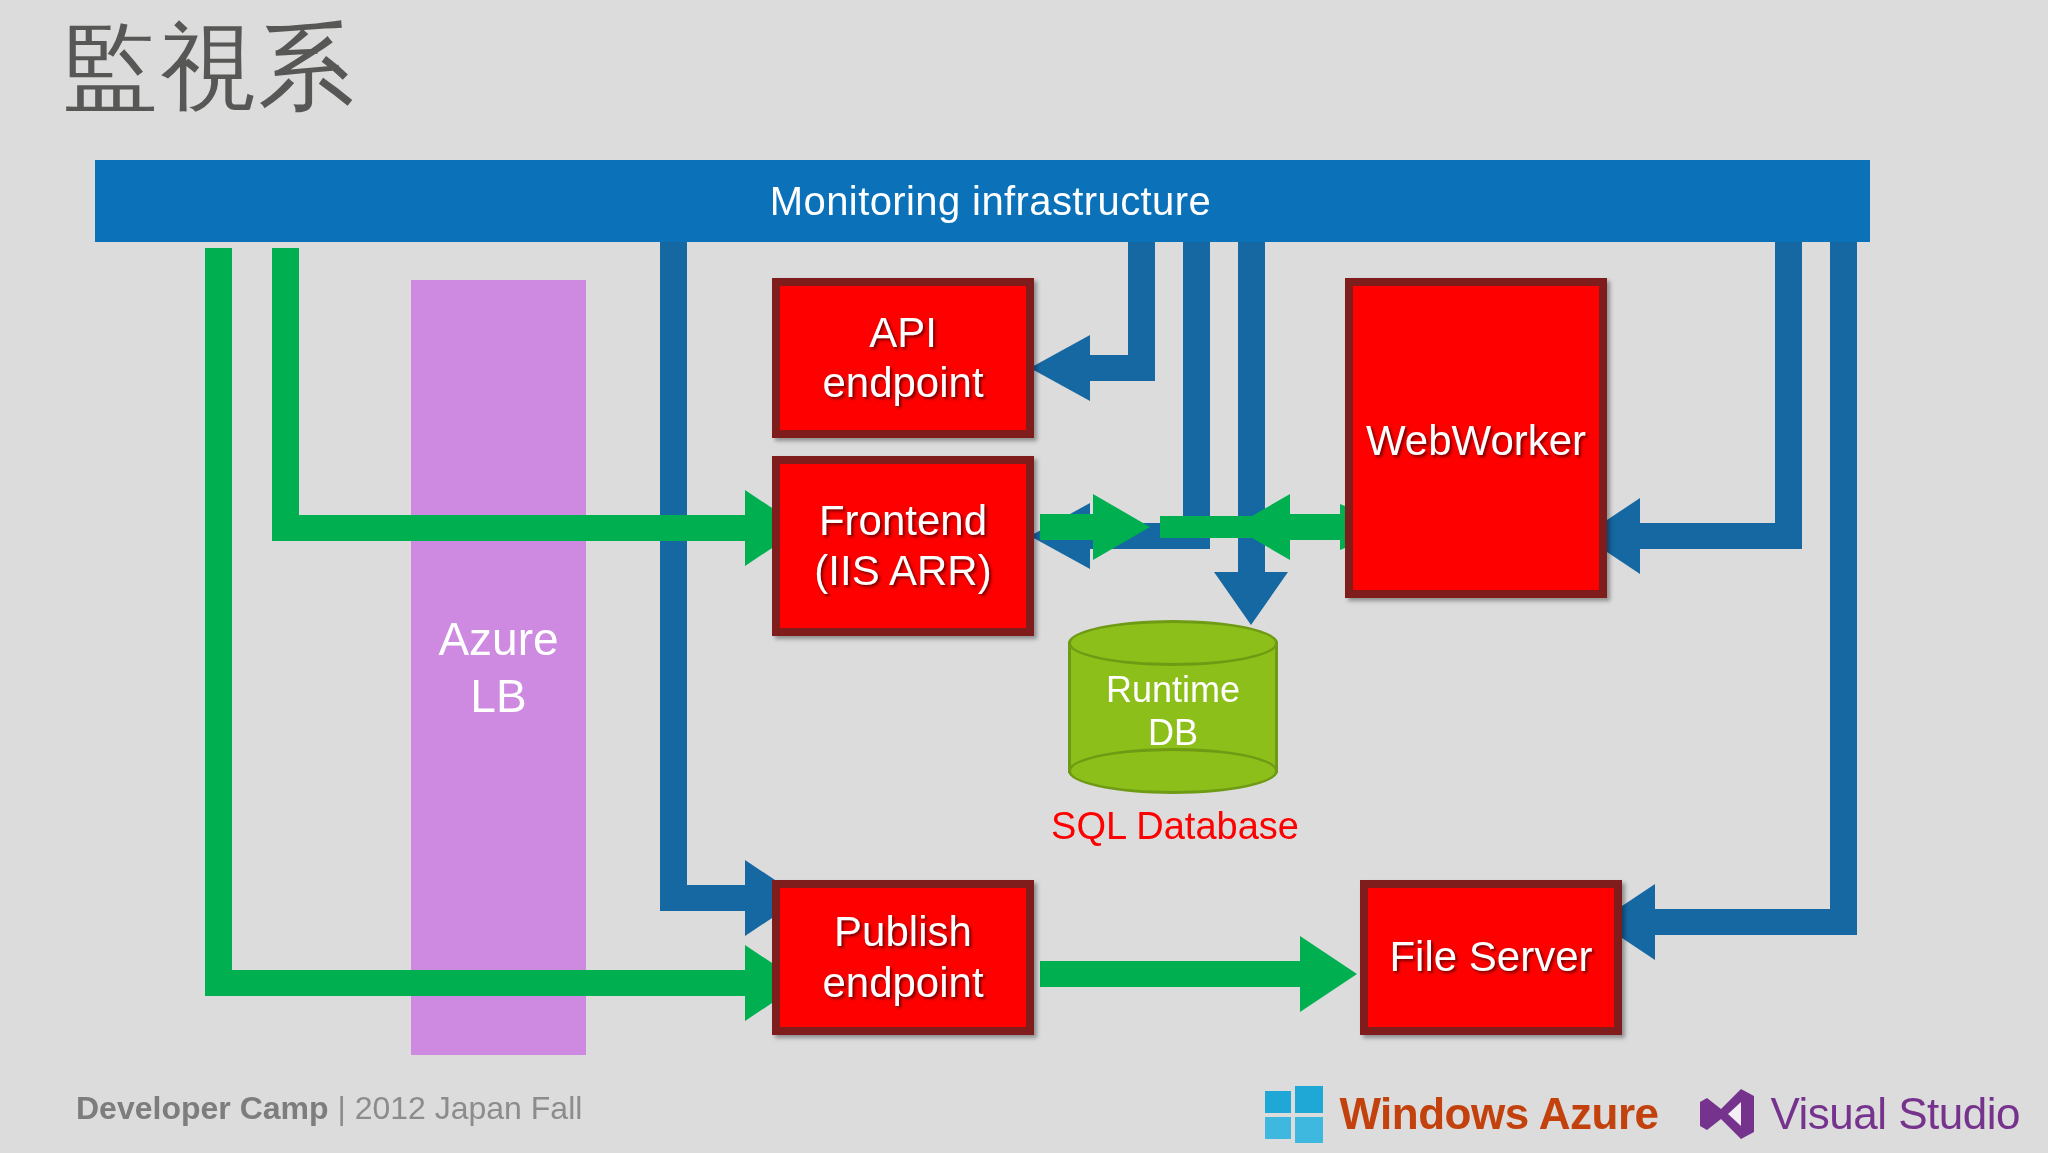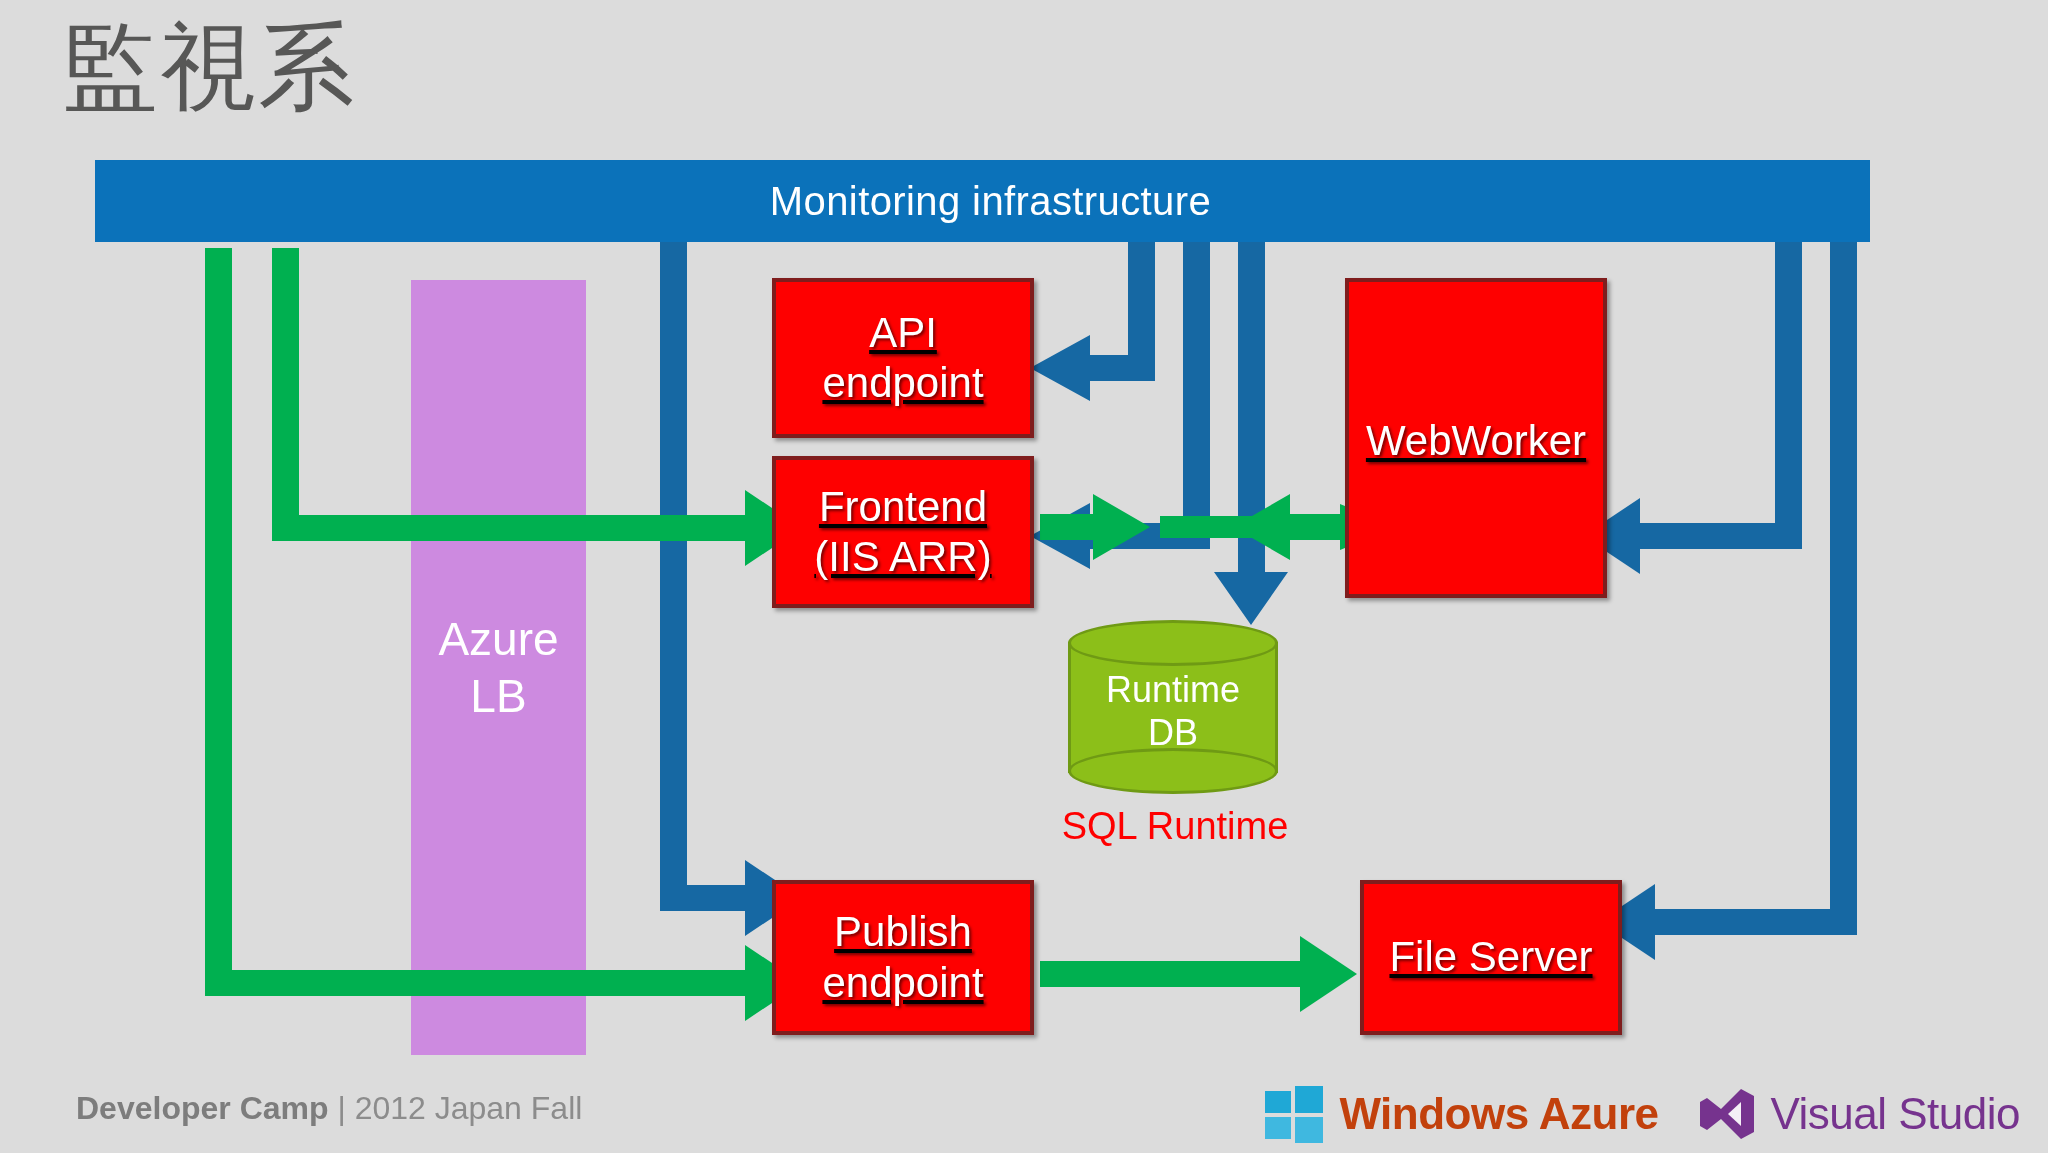--- a/index.html
+++ b/index.html
@@ -78,40 +78,39 @@
     font-size: 46px;
     line-height: 1.22;
     text-align: center;
     font-family: "Liberation Sans", sans-serif;
   }
 
   
   .node-box {
     position: absolute;
     background: #fe0000;
-    border: 4px solid #7f1d1d;
+    border: 8px solid #7f1d1d;
     display: flex;
     align-items: center;
     justify-content: center;
     z-index: 5;
     box-shadow: 3px 3px 4px rgba(0,0,0,0.35);
-    text-decoration: underline;
   }
   .node-box .label {
     color: #ffffff;
     font-size: 42px;
     line-height: 1.2;
     text-align: center;
     font-family: "Liberation Sans", sans-serif;
     text-shadow: 2px 2px 3px rgba(0,0,0,0.55);
     white-space: pre-line;
   }
 
   #box-api       { left: 772px;  top: 278px; width: 262px; height: 160px; }
-  #box-frontend  { left: 772px;  top: 456px; width: 262px; height: 152px; }
+  #box-frontend  { left: 772px;  top: 456px; width: 262px; height: 180px; }
   #box-webworker { left: 1345px; top: 278px; width: 262px; height: 320px; }
   #box-publish   { left: 772px;  top: 880px; width: 262px; height: 155px; }
   #box-fileserver{ left: 1360px; top: 880px; width: 262px; height: 155px; }
 
   #box-webworker .label { font-size: 42px; margin-top: 7px; }
   #box-fileserver .label { font-size: 42px; }
 
   
   #runtime-db {
     position: absolute;
@@ -290,21 +289,21 @@
     <span class="label">File Server</span>
   </div>
 
   <div id="runtime-db">
     <div class="db-body"></div>
     <div class="db-bottom"></div>
     <div class="db-top"></div>
     <div class="db-label">Runtime
 DB</div>
   </div>
-  <div id="sql-database-label">SQL Runtime</div>
+  <div id="sql-database-label">SQL Database</div>
 
   <div id="footer-left">
     <span class="strong">Developer Camp</span><span> | 2012 Japan Fall</span>
   </div>
 
   <div id="footer-logos">
     <div class="logo-group">
       <svg width="62" height="62" viewBox="0 0 62 62">
         <rect x="2" y="8" width="26" height="22" fill="#1fa8d6"></rect>
         <rect x="32" y="3" width="28" height="27" fill="#1fa8d6"></rect>

